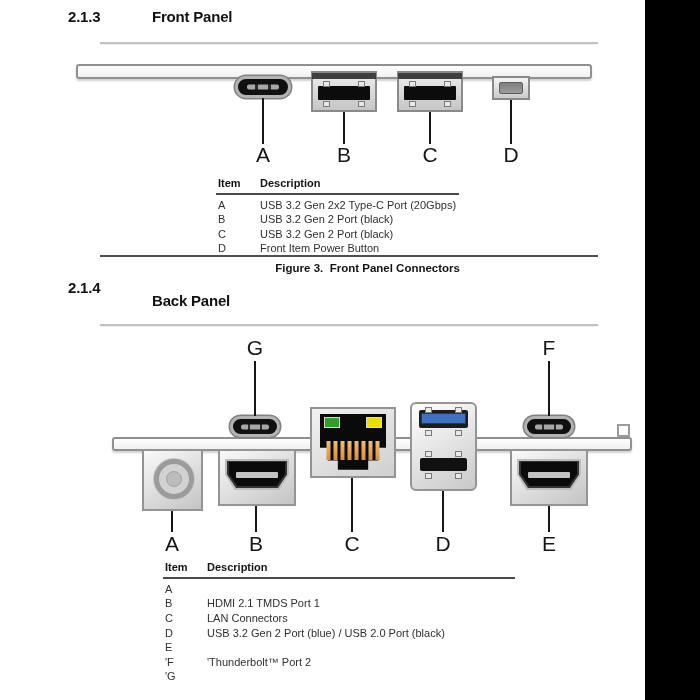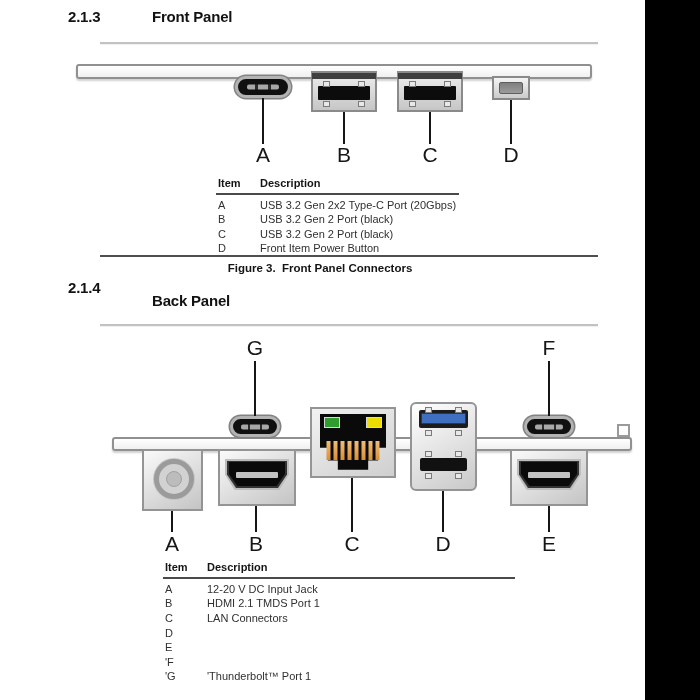--- a/index.html
+++ b/index.html
@@ -45,21 +45,21 @@
   .tbl { position:absolute; font-size:11px; color:#303030; }
   .tbl .hrow { display:flex; height:16px; font-weight:700; color:#141414; }
   .tbl .hline { height:2px; background:#4a4a4a; margin-bottom:3px; }
   .tbl .row { display:flex; align-items:center; height:14.3px; }
   .tbl-back .row { height:14.6px; }
   .tbl-back .hline { height:1.5px; }
   .tbl .c1 { width:44px; flex:none; padding-left:2px; }
   .tbl .c2 { flex:1; white-space:nowrap; }
   .tbl-front { left:216px; top:177px; width:243px; }
   .tbl-back { left:163px; top:561px; width:352px; }
-  .fig-caption { position:absolute; left:180px; top:262px; width:280px; text-align:center; font-weight:700; font-size:11.5px; color:#141414; white-space:pre; }
+  .fig-caption { position:absolute; left:180px; top:262px; width:280px; text-align:right; font-weight:700; font-size:11.5px; color:#141414; white-space:pre; }
 
   
   .blk { position:absolute; background:linear-gradient(150deg,#fafafa,#c4c4c4); border:2px solid #949494; z-index:2; }
   .dc-block { left:142px; top:449px; width:61px; height:62px; }
   .dc-outer { position:absolute; left:10px; top:8px; width:40px; height:40px; border-radius:50%; background:#d2d2d2; border:5px solid #9b9b9b; display:flex; align-items:center; justify-content:center; box-shadow:0 0 0 1px #c6c6c6; }
   .dc-inner { width:16px; height:16px; border-radius:50%; background:#bcbcbc; border:1px solid #a2a2a2; }
 
   .hdmi-block { width:78px; height:57px; }
   .hdmi-b { left:218px; top:449px; } .hdmi-e { left:510px; top:449px; }
   .hdmi-open { position:absolute; left:5px; top:8px; width:64px; height:31px; background:#bdbdbd;
@@ -246,39 +246,39 @@
   <div class="co-label" style="left:549px; top:532px;">E</div>
 
   <div class="tbl tbl-back">
     <div class="hrow">
       <div class="c1">Item</div>
       <div class="c2">Description</div>
     </div>
     <div class="hline"></div>
     <div class="row">
       <div class="c1">A</div>
-      <div class="c2">12-20 V DC Input Jack</div>
     </div>
     <div class="row">
       <div class="c1">B</div>
       <div class="c2">HDMI 2.1 TMDS Port 1</div>
     </div>
     <div class="row">
       <div class="c1">C</div>
       <div class="c2">LAN Connectors</div>
     </div>
     <div class="row">
       <div class="c1">D</div>
+      <div class="c2">USB 3.2 Gen 2 Port (blue) / USB 2.0 Port (black)</div>
     </div>
     <div class="row">
       <div class="c1">E</div>
     </div>
     <div class="row">
       <div class="c1">'F</div>
+      <div class="c2">'Thunderbolt™ Port 2</div>
     </div>
     <div class="row">
       <div class="c1">'G</div>
-      <div class="c2">'Thunderbolt™ Port 1</div>
     </div>
   </div>
 
 </div>
 <div class="pad-band"></div>
 
 </body></html>

